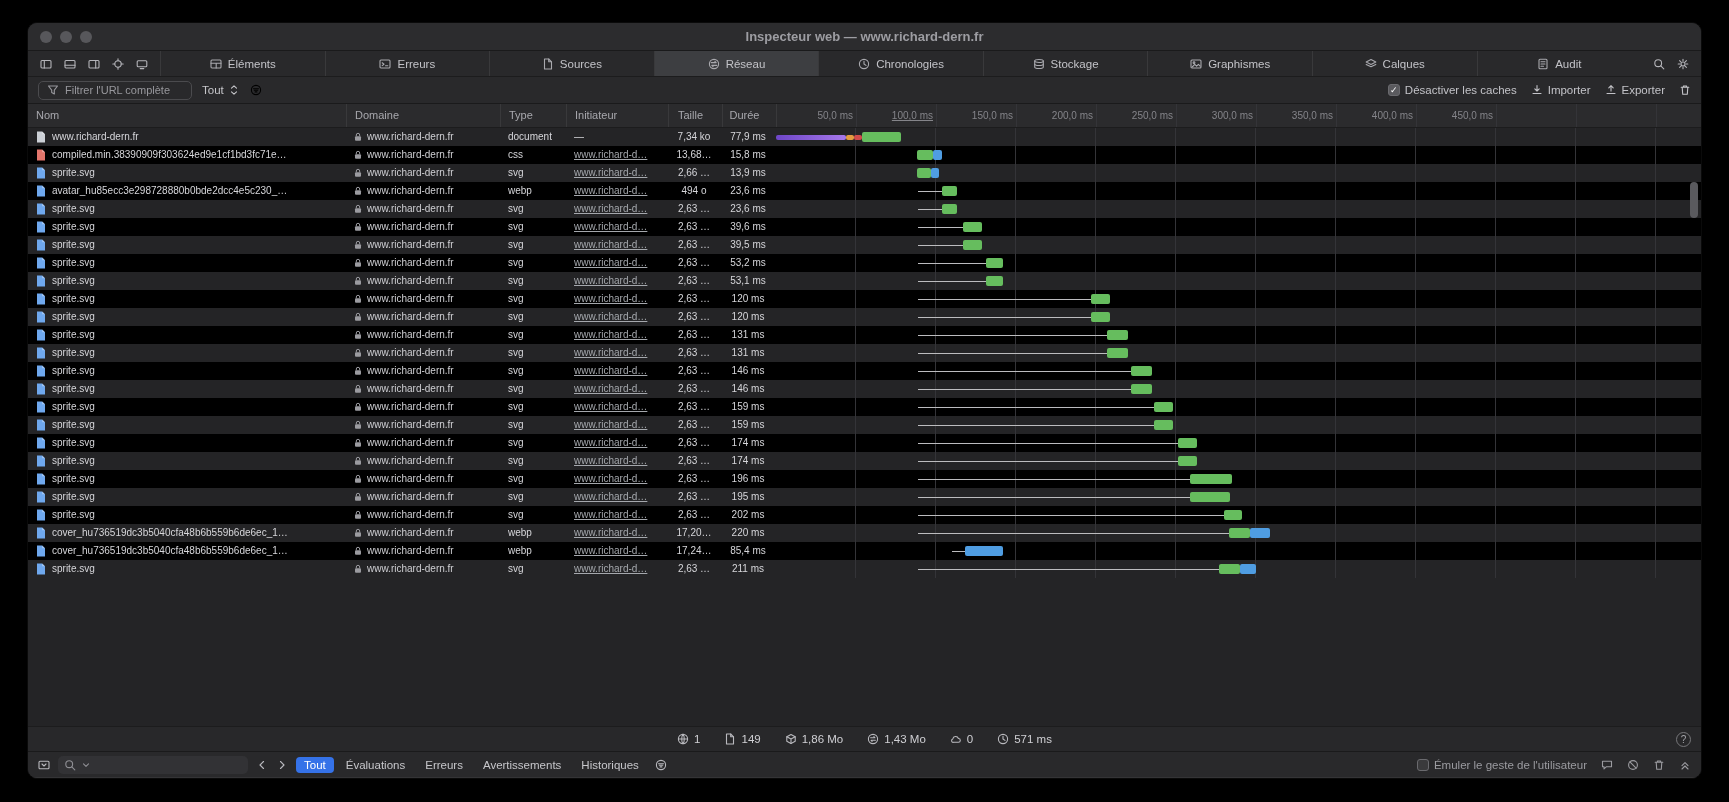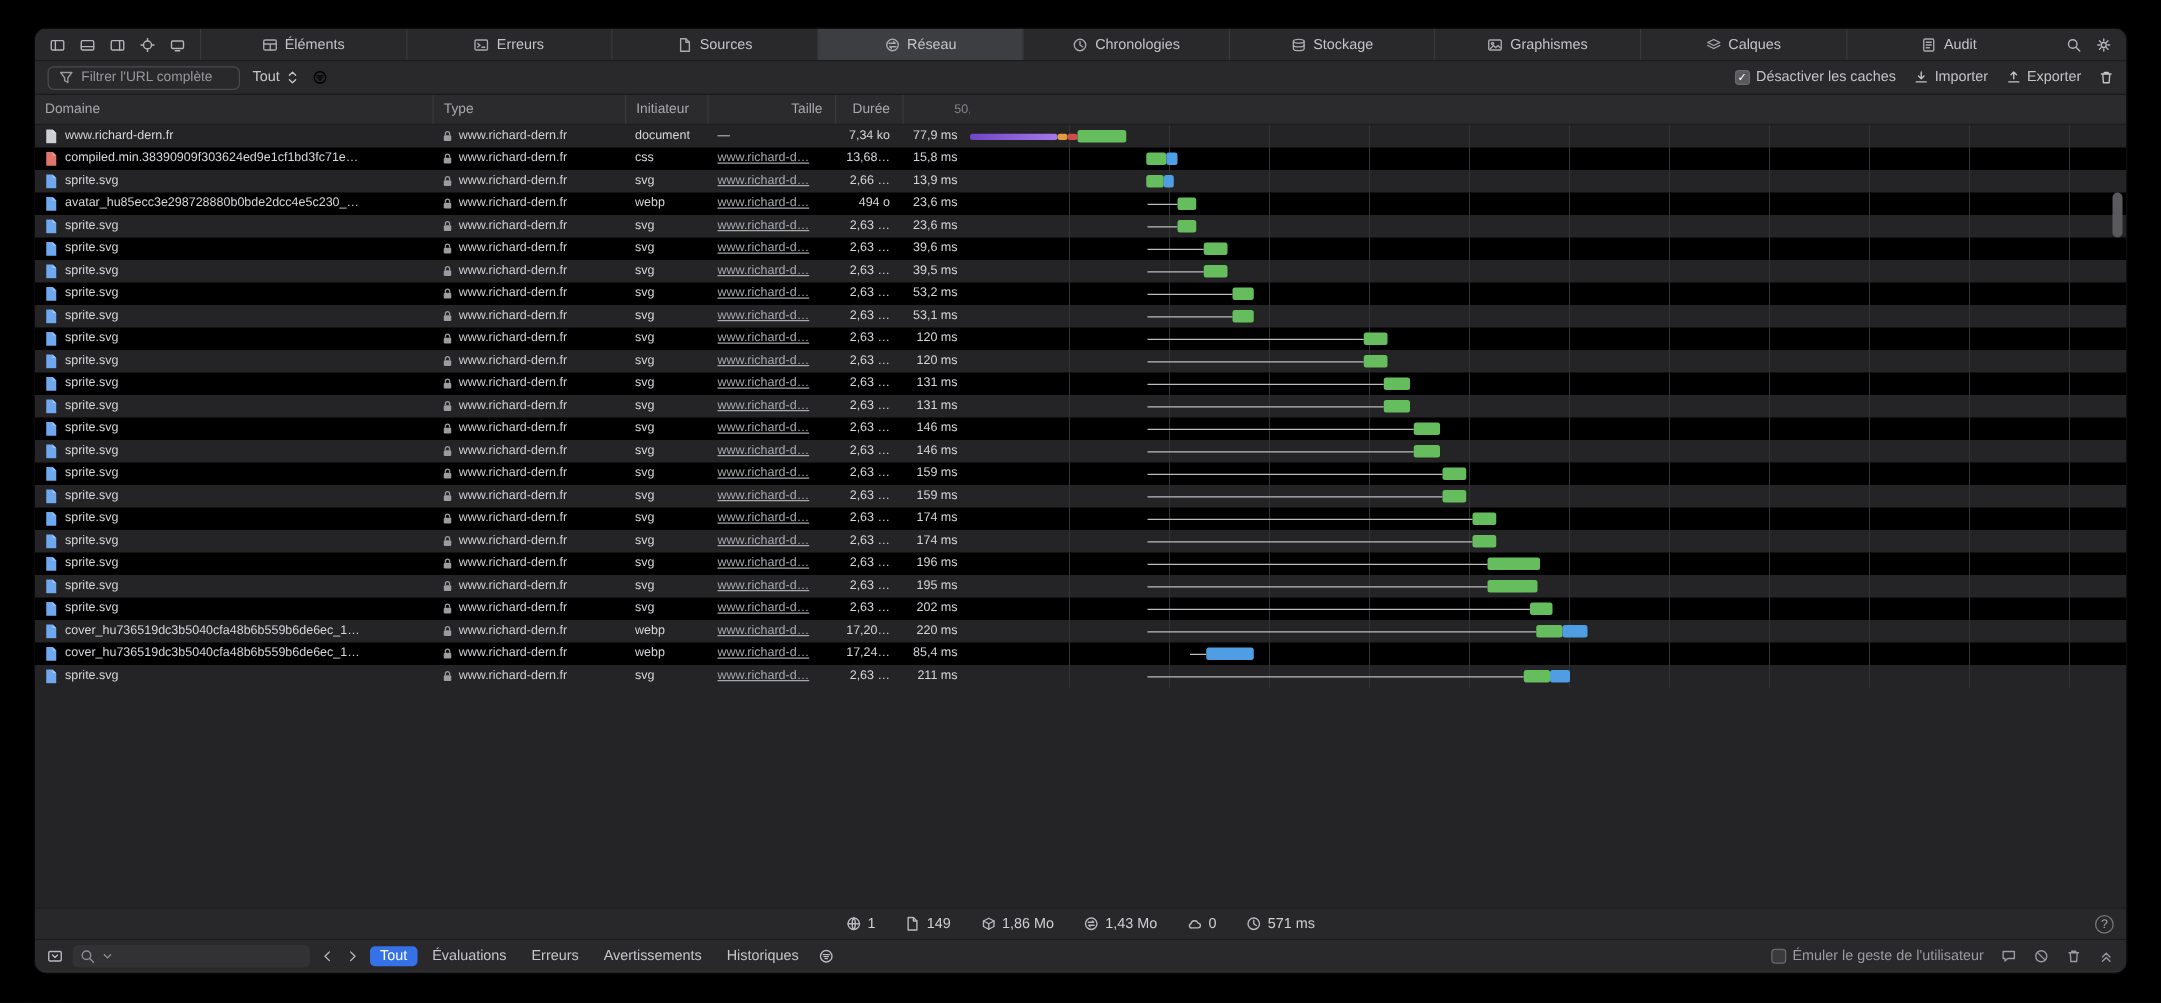--- a/index.html
+++ b/index.html
@@ -26,21 +26,21 @@
   .dd{display:flex;align-items:center;gap:4px;font-size:11.5px;color:#c6c6ca}
   .fb-right{margin-left:auto;display:flex;align-items:center;gap:14px;color:#c3c3c8;font-size:11.5px}
   .cb{width:12px;height:12px;border-radius:3px;border:1px solid #6a6a6e;background:#3a3a3c;display:inline-flex;align-items:center;justify-content:center;font-size:9px;color:#fff}
   .cb.checked{background:#5a5a5e}
   .btn{display:flex;align-items:center;gap:5px;color:#c3c3c8}
   
   .grid{display:grid;grid-template-columns:318px 154px 66px 102px 54px 54px minmax(0,1fr)}
   .thead{height:24px;background:#2b2b2d;border-bottom:1px solid #1c1c1d;flex:none;font-size:11px;color:#a8a8ad}
   .thead .cell{line-height:23px;padding-left:8px;border-left:1px solid #39393b;overflow:hidden;white-space:nowrap}
   .thead .cell:first-child{border-left:none}
-  .cell.r{text-align:right;padding-right:10px;padding-left:0}
+  .cell.r{text-align:center;padding-right:10px;padding-left:0}
   #wf-header{position:relative;padding:0}
   .tl{position:absolute;top:0;line-height:24px;font-size:10px;color:#85858a;width:62px;text-align:right}
   .rows{flex:1;position:relative;background:#242426;overflow:hidden}
   .row{height:18px;align-items:center;font-size:10px;color:#d6d6da}
   .row.alt{background:#000000}
   .row .cell{overflow:hidden;white-space:nowrap;text-overflow:ellipsis;padding-left:8px;height:18px;line-height:18px}
   .cell.name{display:flex;align-items:center;gap:6px}
   .cell.domain{display:flex;align-items:center;gap:5px;color:#cfcfd3}
   .cell.wf{position:relative;padding:0;height:18px}
   .wfbg{background-image:repeating-linear-gradient(90deg,transparent 0 79px,#343438 79px 80px)}
@@ -71,20 +71,28 @@
   .promptrow{height:22px;display:flex;align-items:center;padding-left:12px;border-bottom:1px solid #343436}
   .crest{flex:1;background:#232325}
   .ic{display:inline-flex;align-items:center;justify-content:center;color:inherit}
   .ic svg{display:block}
 </style>
 </head>
 <body>
 
 <div class="window">
 
+  <div class="titlebar">
+    <div class="lights">
+      <div class="light"></div>
+      <div class="light"></div>
+      <div class="light"></div>
+    </div>
+    <div class="wtitle">Inspecteur web — www.richard-dern.fr</div>
+  </div>
 
   <div class="tabbar">
     <div class="tb-left">
       <span class="ic">
           <svg width="12" height="12" viewBox="0 0 12 12" fill="none" stroke="currentColor" stroke-width="1.1" stroke-linecap="round" stroke-linejoin="round">
             <rect x="1" y="2.5" width="10" height="7.5" rx="1"></rect>
             <path d="M4.3 2.5v7.5"></path>
           </svg>
         </span>
       <span class="ic">
@@ -259,20 +267,21 @@
       </div>
       <span class="ic">
           <svg width="12" height="12" viewBox="0 0 12 12" fill="none" stroke="currentColor" stroke-width="1.1" stroke-linecap="round" stroke-linejoin="round">
             <path d="M2.2 3.2h7.6M4.4 3.2V2h3.2v1.2M3.2 3.2l.5 7h4.6l.5-7"></path>
           </svg>
         </span>
     </div>
   </div>
 
   <div class="thead grid">
+    <div class="cell">Nom</div>
     <div class="cell">Domaine</div>
     <div class="cell">Type</div>
     <div class="cell">Initiateur</div>
     <div class="cell r">Taille</div>
     <div class="cell r">Durée</div>
     <div class="cell wfbg" id="wf-header">
         <span class="tl" style="left: 14px;">50,0 ms</span>
         <span class="tl" style="left: 94px; text-decoration: underline;">100,0 ms</span>
         <span class="tl" style="left: 174px;">150,0 ms</span>
         <span class="tl" style="left: 254px;">200,0 ms</span>

